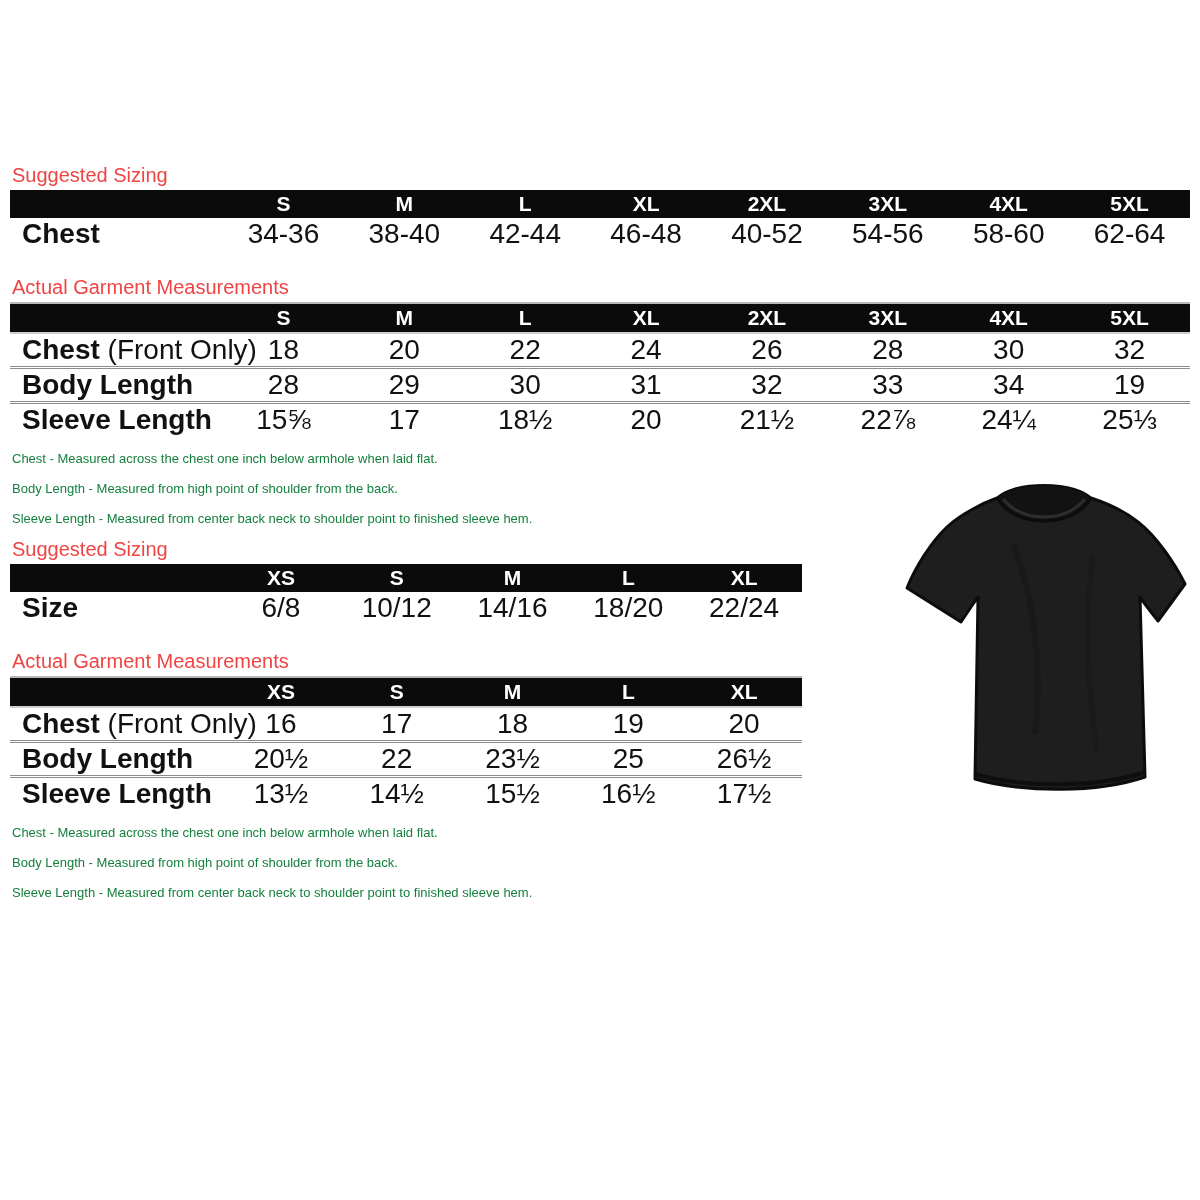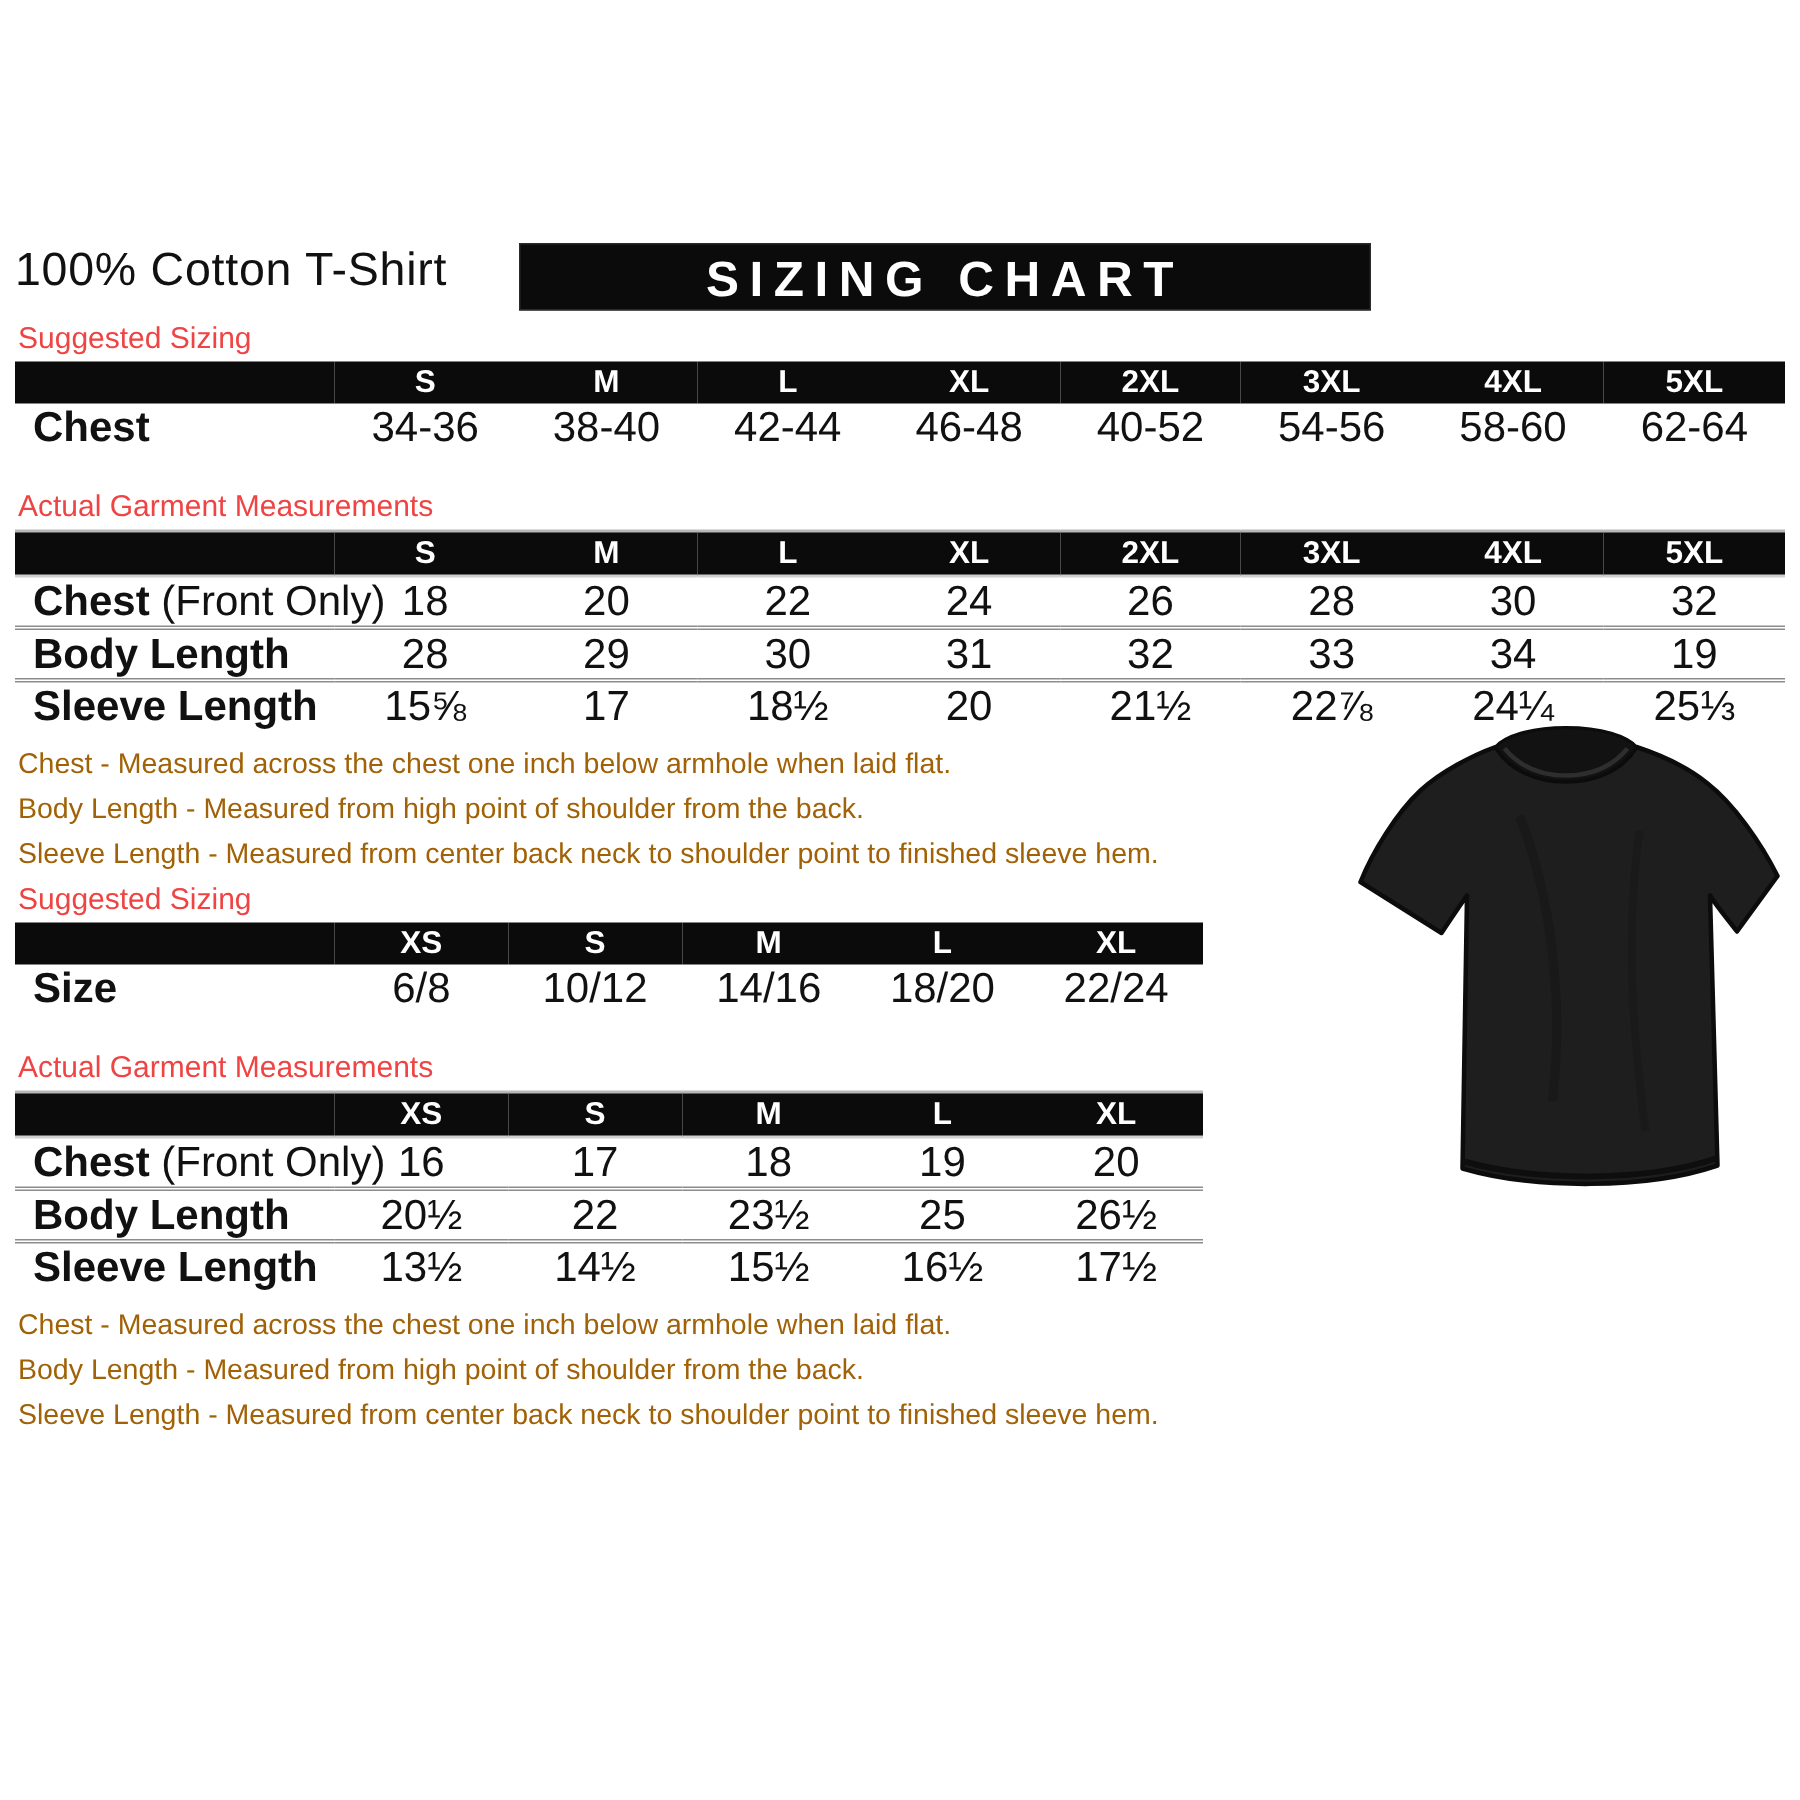--- a/index.html
+++ b/index.html
@@ -39,37 +39,33 @@
   .row-label-suffix{font-weight:400;}
 
   .tbl-meas{border-top:2px solid #b8b8b8;}
   .tbl-meas thead tr{border-bottom:2px solid #cfcfcf;}
   .tbl-meas tbody tr.sep{border-bottom:3px double #8c8c8c;}
 
   .suggested-block{margin-bottom:26px;}
   .meas-block{margin-bottom:6px;}
 
   .notes{margin:8px 0 4px 2px;}
-  .notes .note{font-size:19px;line-height:30px;color:#a16207;}
+  .notes .note{font-size:13px;line-height:30px;color:#15803d;}
 
   .youth-wrap{width:800px;}
 
   
   .tshirt{position:absolute;left:893px;top:474px;width:304px;height:338px;}
 </style>
 </head>
 <body>
 
 <div class="canvas">
   <div class="content">
 
-    <div class="hdr">
-      <h1 class="title">100% Cotton T-Shirt</h1>
-      <div class="banner">SIZING CHART</div>
-    </div>
 
     <div class="suggested-block">
       <div class="section-label">Suggested Sizing</div>
       <table class="tbl-adult">
         <thead>
           <tr>
             <th class="lbl-col"></th>
             <th>S</th>
             <th>M</th>
             <th>L</th>

